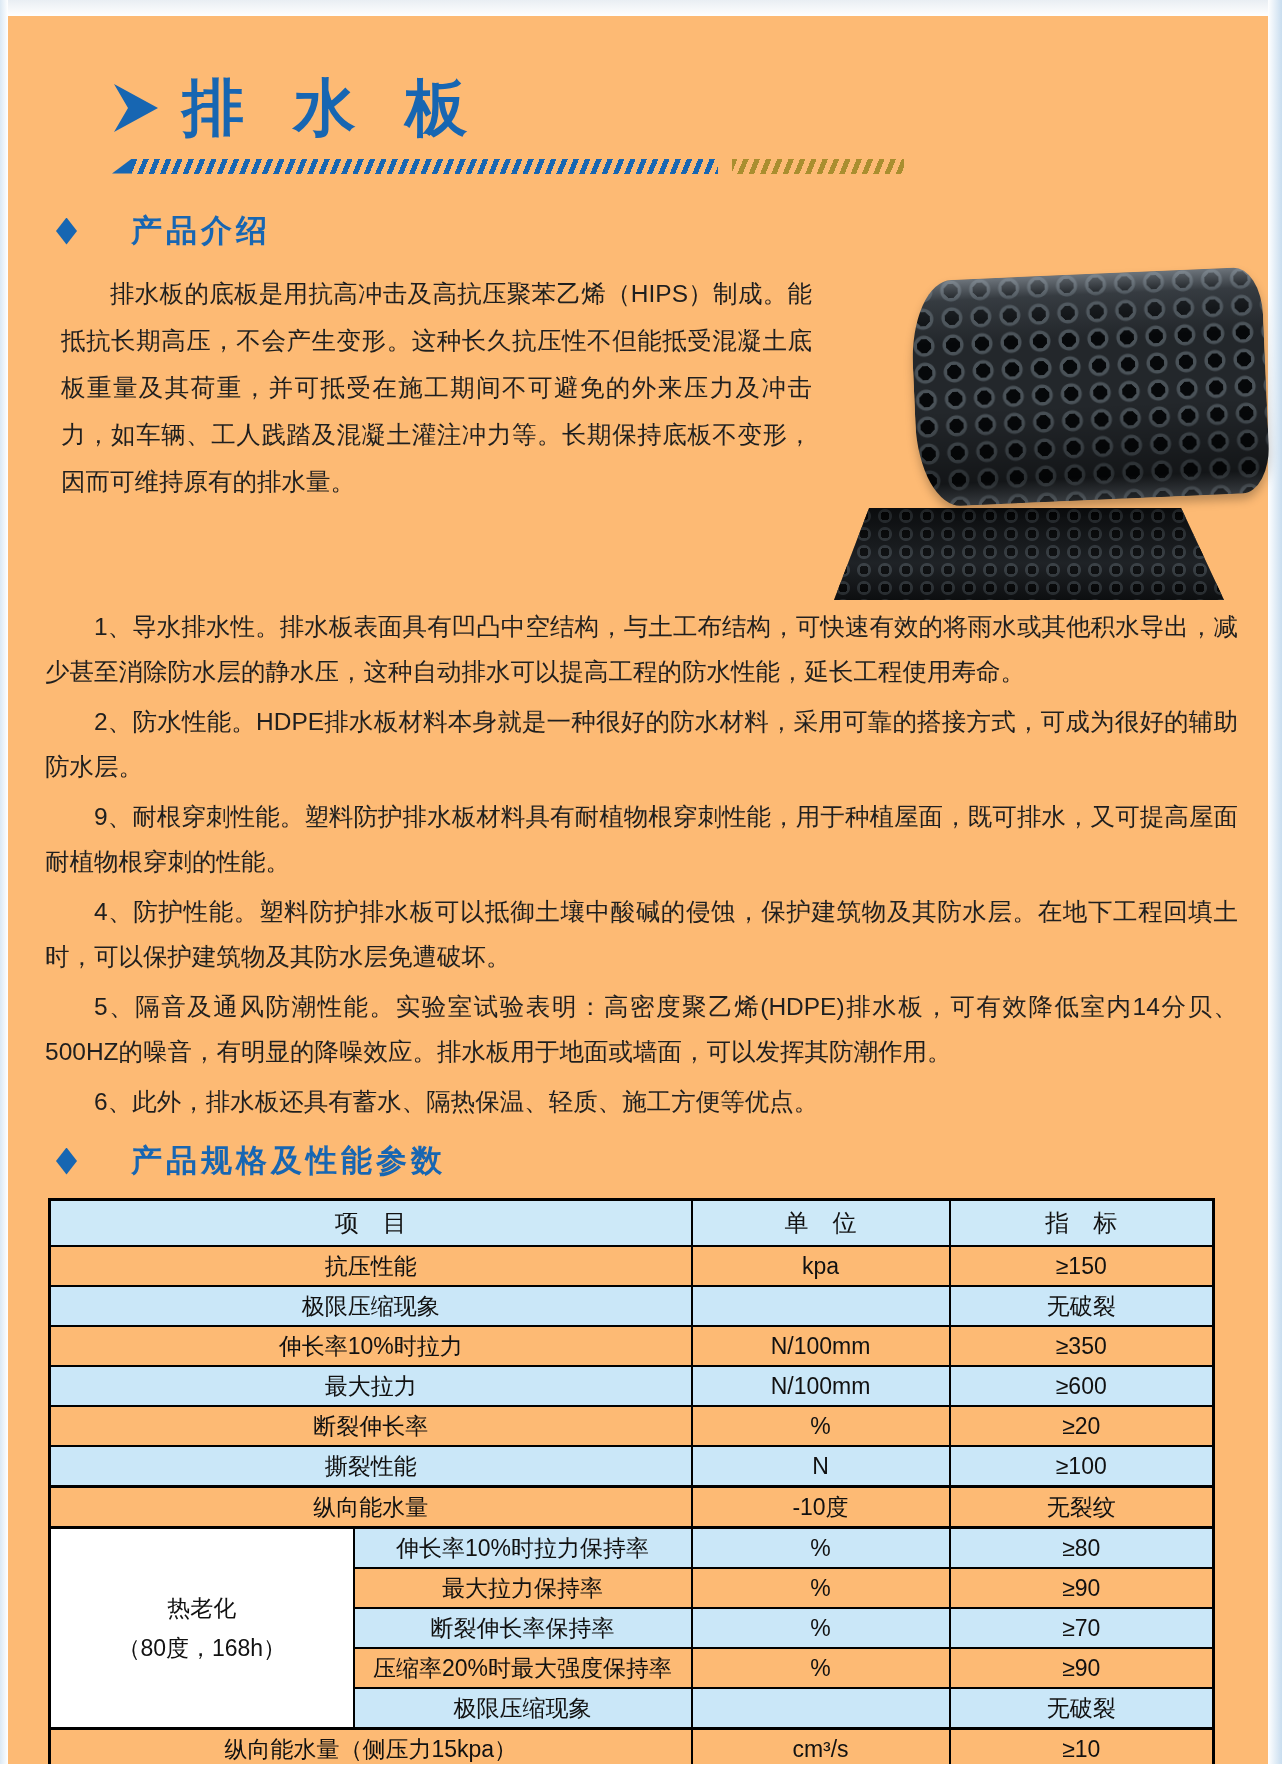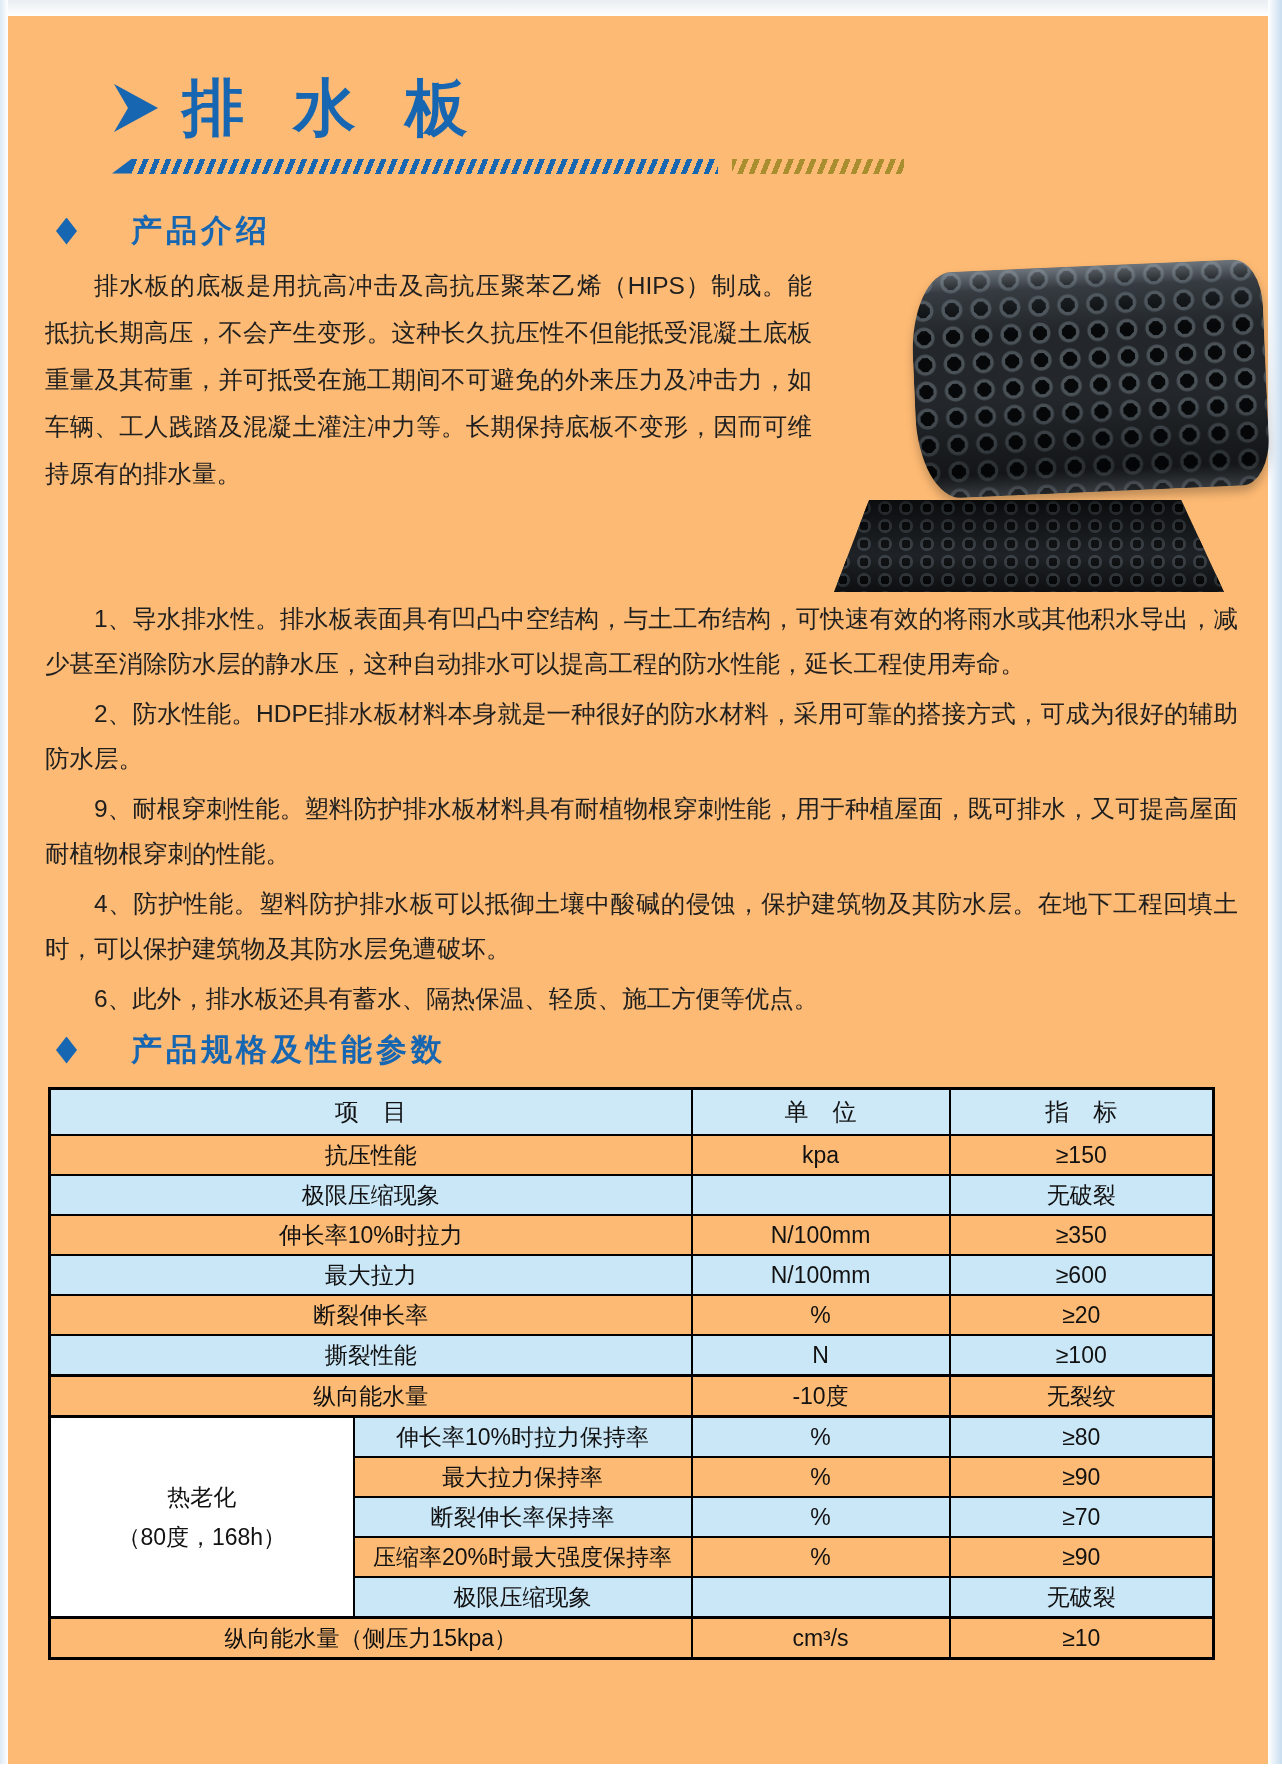--- a/index.html
+++ b/index.html
@@ -43,21 +43,21 @@
   .sec-head{display:flex;align-items:center;margin-left:56px;height:46px;gap:37px;}
   .diamond{width:21px;height:27px;background:#1766b2;flex:0 0 auto;
     clip-path:polygon(50% 0,100% 50%,50% 100%,0 50%);margin-right:17px;}
   .sec-title{font-size:31px;font-weight:bold;color:#1766b2;
     letter-spacing:4px;margin:0;line-height:46px;}
 
   
   .intro-head{margin-top:34px;}
   .intro-body{margin:8px 12px 0 45px;}
   .intro-text{
-    margin:0;font-size:24.5px;line-height:47px;
+    margin:16px;font-size:24.5px;line-height:47px;
     text-align:justify;text-indent:2em;color:#1f1f1f;
   }
   
   .photo-wrap{float:right;width:458px;height:330px;position:relative;margin:0 0 4px 0;}
   .roll{
     position:absolute;top:4px;right:4px;width:352px;height:226px;
     border-radius:42px 28px 28px 42px / 84px 48px 48px 84px;
     transform:rotate(-2.5deg);
     background-color:#23272b;
     background-image:
@@ -78,21 +78,21 @@
 
   
   .features-head{margin-top:28px;}
   .features-list{clear:both;margin:6px 44px 0 45px;}
   .feature-item{
     margin:0 0 5px;font-size:24.5px;line-height:45px;
     text-align:justify;text-indent:2em;color:#1f1f1f;
   }
 
   
-  .spec-head{margin-top:6px;}
+  .spec-head{margin-top:14px;}
   .spec-table{
     margin:14px 0 0 48px;width:1164px;
     border-collapse:collapse;table-layout:fixed;
     font-size:23px;color:#111;
   }
   .spec-table th,.spec-table td{
     border:2px solid #000;text-align:center;vertical-align:middle;
     padding:2px 4px;height:34px;overflow:hidden;white-space:nowrap;
   }
   .spec-table th{height:40px;font-size:24px;font-weight:normal;background:#cde9f8;}
@@ -133,20 +133,21 @@
       <div class="roll"></div>
     </div>
     <p class="intro-text">排水板的底板是用抗高冲击及高抗压聚苯乙烯（HIPS）制成。能抵抗长期高压，不会产生变形。这种长久抗压性不但能抵受混凝土底板重量及其荷重，并可抵受在施工期间不可避免的外来压力及冲击力，如车辆、工人践踏及混凝土灌注冲力等。长期保持底板不变形，因而可维持原有的排水量。</p>
   </div>
 
   <div class="features-list">
     <p class="feature-item">1、导水排水性。排水板表面具有凹凸中空结构，与土工布结构，可快速有效的将雨水或其他积水导出，减少甚至消除防水层的静水压，这种自动排水可以提高工程的防水性能，延长工程使用寿命。</p>
     <p class="feature-item">2、防水性能。HDPE排水板材料本身就是一种很好的防水材料，采用可靠的搭接方式，可成为很好的辅助防水层。</p>
     <p class="feature-item">9、耐根穿刺性能。塑料防护排水板材料具有耐植物根穿刺性能，用于种植屋面，既可排水，又可提高屋面耐植物根穿刺的性能。</p>
     <p class="feature-item">4、防护性能。塑料防护排水板可以抵御土壤中酸碱的侵蚀，保护建筑物及其防水层。在地下工程回填土时，可以保护建筑物及其防水层免遭破坏。</p>
+    <p class="feature-item">5、隔音及通风防潮性能。实验室试验表明：高密度聚乙烯(HDPE)排水板，可有效降低室内14分贝、500HZ的噪音，有明显的降噪效应。排水板用于地面或墙面，可以发挥其防潮作用。</p>
     <p class="feature-item">6、此外，排水板还具有蓄水、隔热保温、轻质、施工方便等优点。</p>
   </div>
 
   <div class="sec-head spec-head">
     <span class="diamond"></span>
     <h2 class="sec-title">产品规格及性能参数</h2>
   </div>
 
   <table class="spec-table">
     <colgroup>

